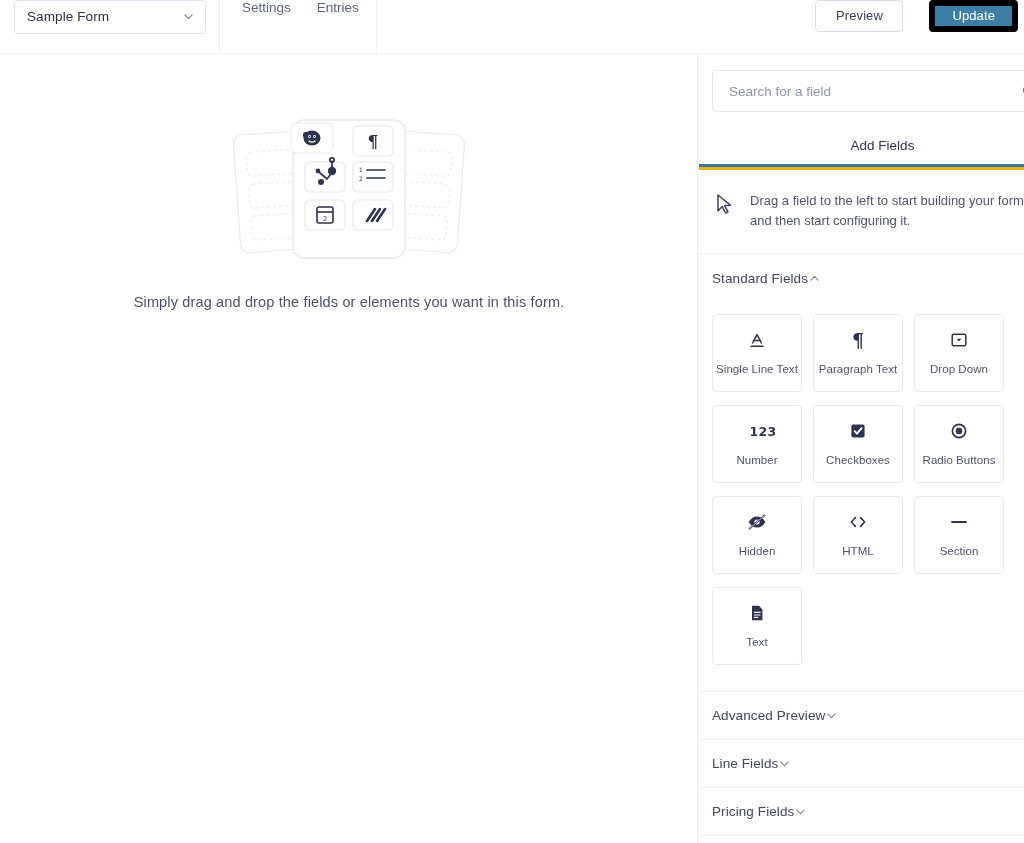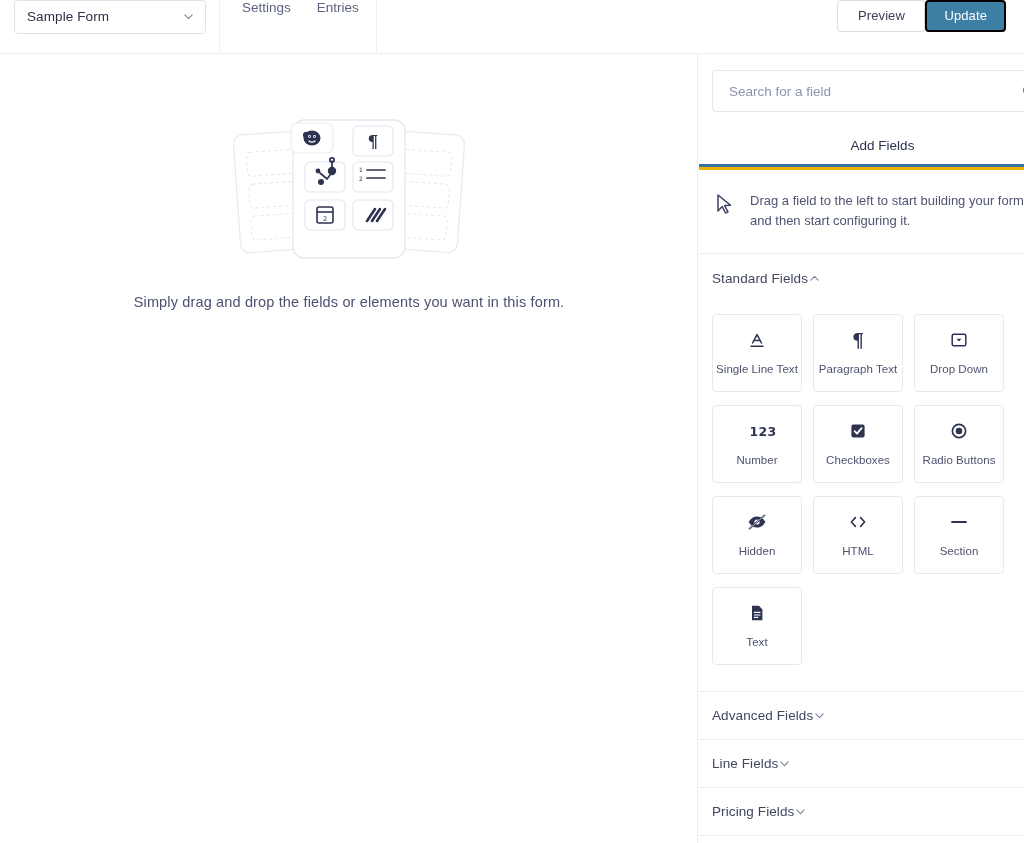--- a/index.html
+++ b/index.html
@@ -24,21 +24,21 @@
     height: 54px; display: flex; align-items: flex-start;
   }
   .seg-form {
     width: 220px; border-right: 1px solid #edeff5;
     padding-left: 14px;
   }
   .seg-nav {
     width: 157px; border-right: 1px solid #edeff5;
     padding-left: 22px; gap: 26px;
   }
-  .seg-rest { flex: 1; justify-content: flex-end; padding-right: 18px; gap: 0; }
+  .seg-rest { flex: 1; justify-content: flex-end; padding-right: 6px; gap: 26px; }
 
   .form-select {
     width: 192px; height: 34px;
     border: 1px solid #dfe2ec; border-radius: 4px;
     background: #fff;
     display: flex; align-items: center;
     padding: 0 10px 0 12px;
     cursor: pointer;
   }
   .form-select-label {
@@ -54,21 +54,21 @@
     height: 32px; border-radius: 4px; font-size: 13px;
     display: inline-flex; align-items: center; justify-content: center;
     cursor: pointer; letter-spacing: .1px;
   }
   .btn-preview {
     min-width: 88px; padding: 0 16px;
     background: #fff; border: 1px solid #d9dde8; color: #3a4057;
   }
   .btn-update {
     min-width: 76px; padding: 0 17px;
-    background: #3e7fa6; border: 2px solid #000000; color: #ffffff;
+    background: #3e7fa6; border: 6px solid #000000; color: #ffffff;
   }
 
   
   .canvas {
     position: absolute; top: 54px; left: 0;
     width: 698px; height: 789px;
     background: #ffffff;
     border-right: 1px solid #ebedf4;
   }
   .empty-wrap {
@@ -380,21 +380,21 @@
           <path d="M5 2.8 H12 L15.4 6.4 V17.2 H5 Z" fill="#2d3350"></path>
           <path d="M7.4 9.4 H13 M7.4 12 H13 M7.4 14.4 H11" stroke="#ffffff" stroke-width="1.1" stroke-linecap="round"></path>
         </svg>
       </span>
       <span class="field-label">Text</span>
     </div>
 
   </div>
 
   <div class="accordion-head">
-    <span class="accordion-title">Advanced Fields</span>
+    <span class="accordion-title">Advanced Preview</span>
     <svg class="chev" viewBox="0 0 16 16">
       <path d="M3.5 6 L8 10.5 L12.5 6" fill="none" stroke="#7c839e" stroke-width="1.4" stroke-linecap="round" stroke-linejoin="round"></path>
     </svg>
   </div>
 
   <div class="accordion-head">
     <span class="accordion-title">Line Fields</span>
     <svg class="chev" viewBox="0 0 16 16">
       <path d="M3.5 6 L8 10.5 L12.5 6" fill="none" stroke="#7c839e" stroke-width="1.4" stroke-linecap="round" stroke-linejoin="round"></path>
     </svg>

